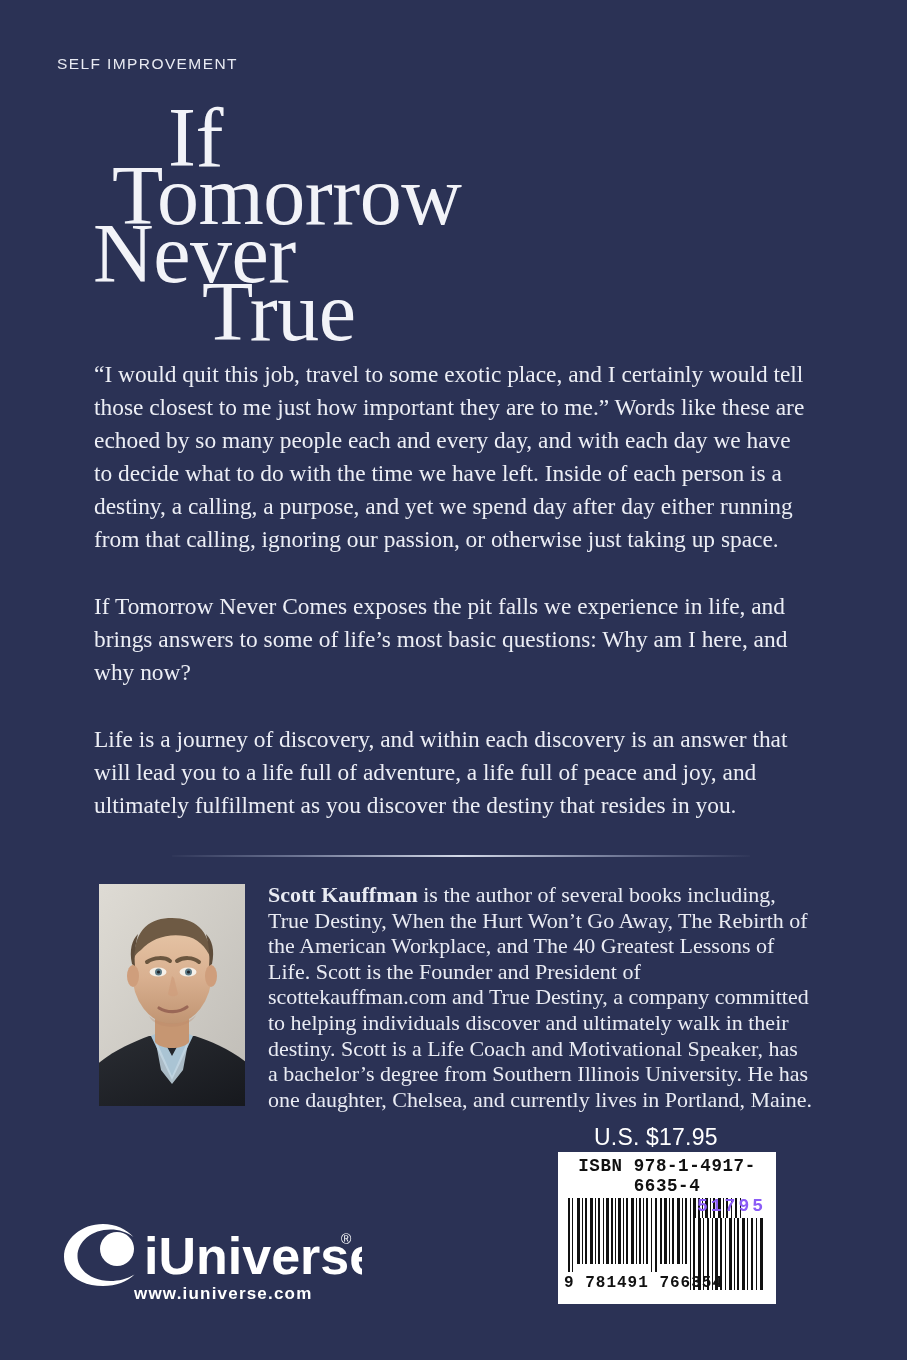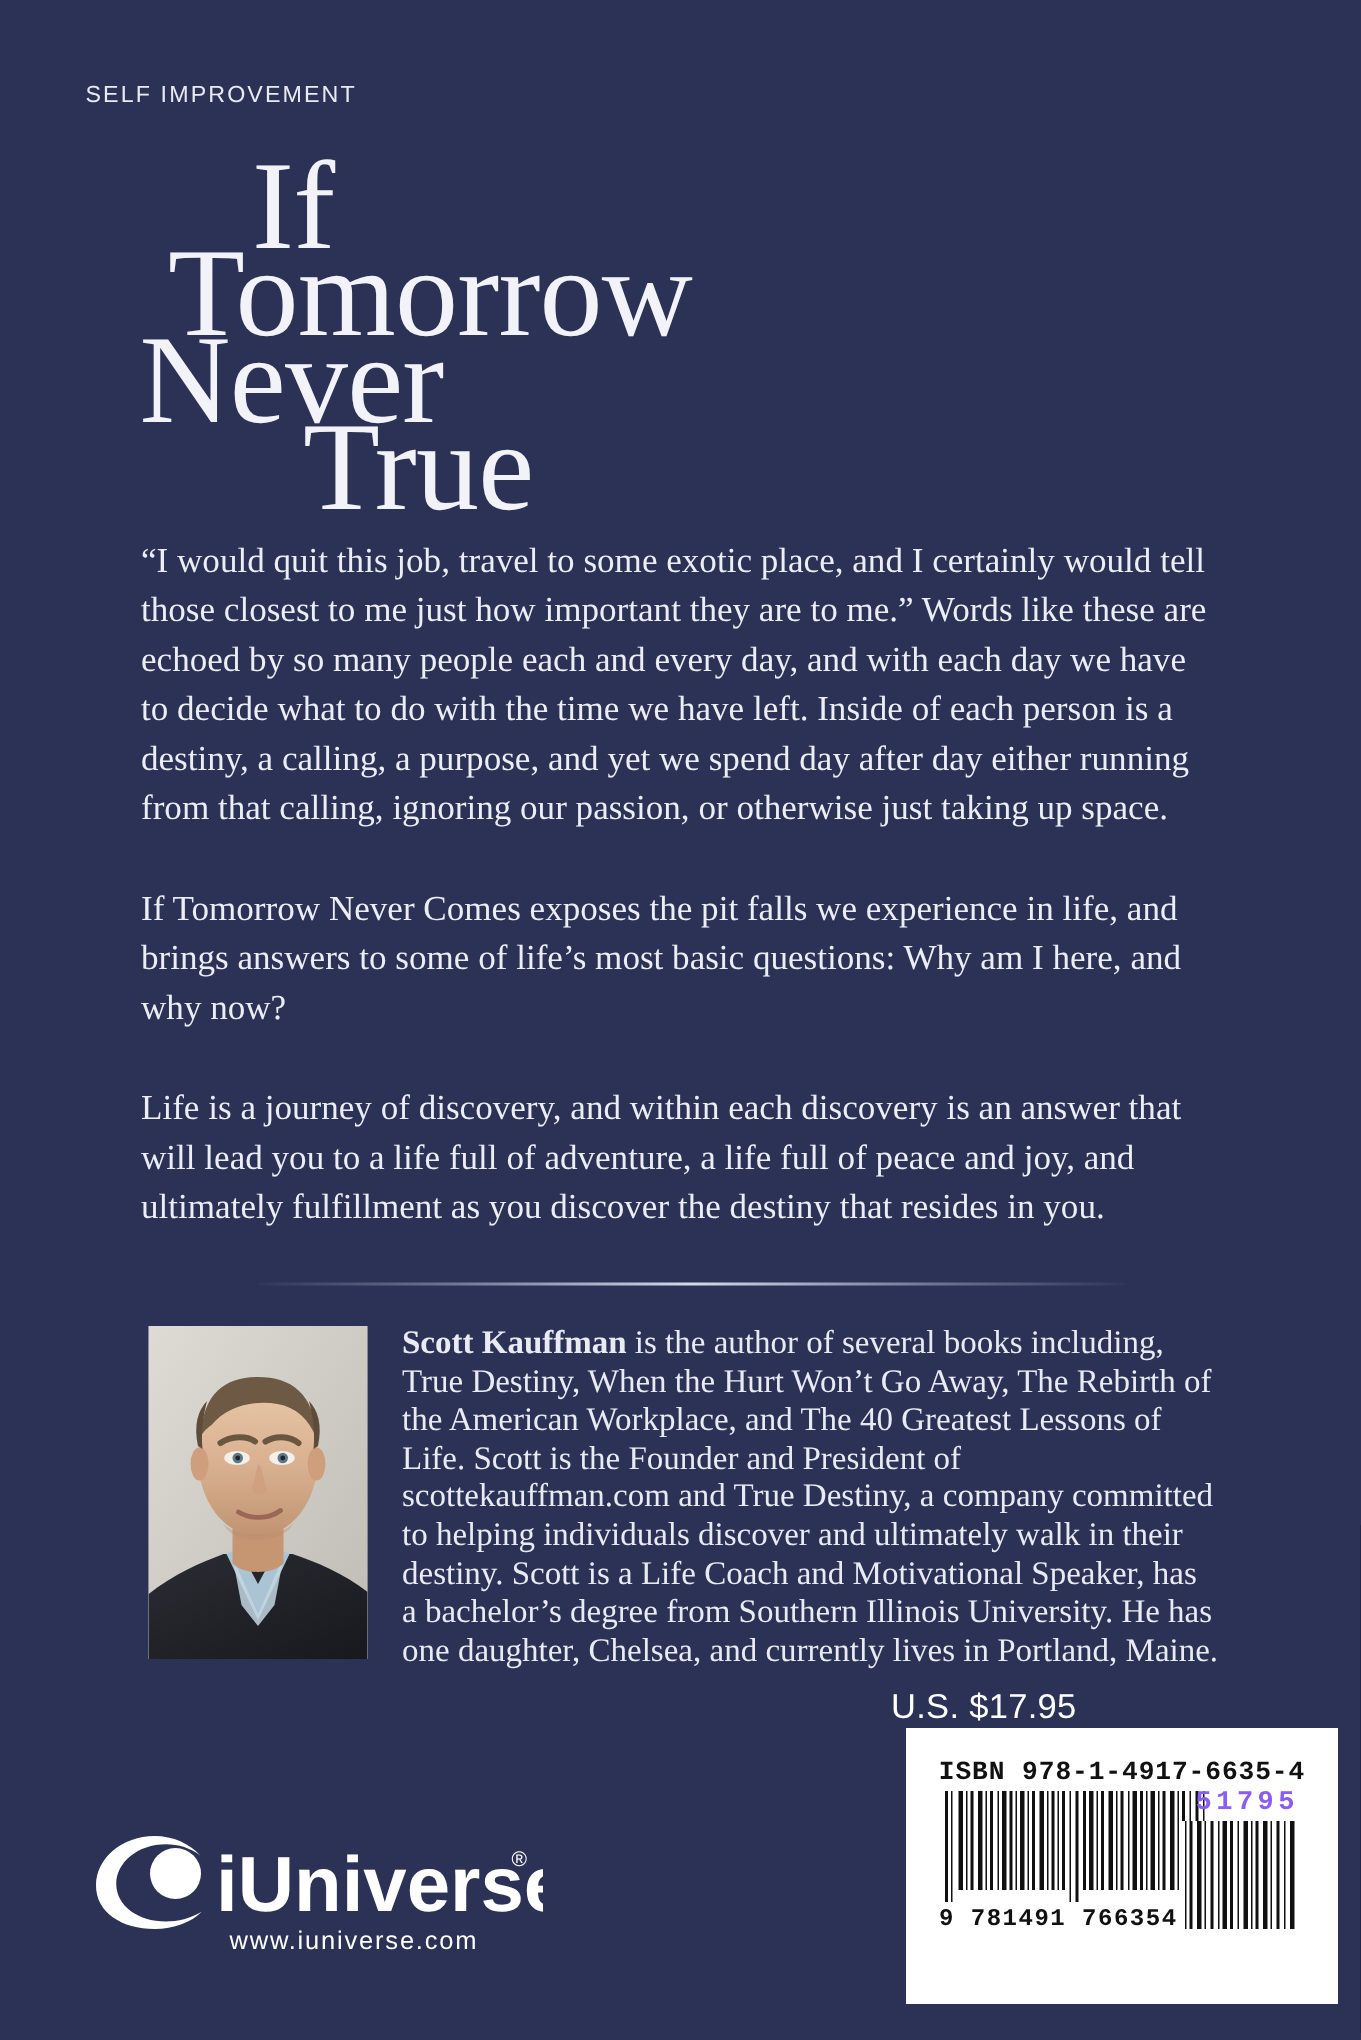--- a/index.html
+++ b/index.html
@@ -112,26 +112,26 @@
     top: 1124px;
     font-family: "Liberation Sans", sans-serif;
     font-size: 23px;
     color: #ffffff;
     letter-spacing: 0.2px;
   }
 
   
   .barcode-box {
     position: absolute;
-    left: 604px;
+    left: 558px;
     top: 1152px;
-    width: 256px;
+    width: 218px;
     height: 152px;
     background: #ffffff;
-    padding: 16px;
+    padding: 0;
   }
   .isbn-text {
     font-family: "Liberation Mono", monospace;
     font-size: 17.5px;
     font-weight: bold;
     color: #111;
     text-align: center;
     letter-spacing: 0.6px;
     padding-top: 4px;
     line-height: 20px;
@@ -187,25 +187,24 @@
     top: 1222px;
     width: 300px;
     height: 90px;
   }
   .logo svg { display: block; }
   .logo-url {
     position: absolute;
     left: 72px;
     top: 62px;
     font-family: "Liberation Sans", sans-serif;
-    font-weight: normal;
+    font-weight: bold;
     font-size: 17px;
     letter-spacing: 1.2px;
     color: #ffffff;
-    margin-left: 19px;
   }
 </style>
 </head>
 <body>
 
 <div class="cover">
 
   <div class="category">SELF IMPROVEMENT</div>
 
   <div class="title-block">

